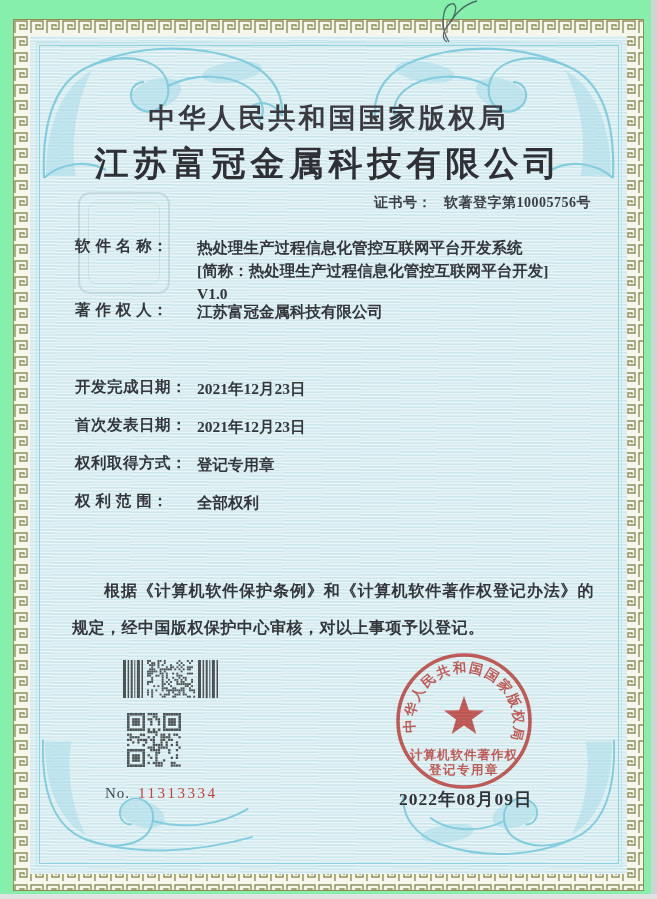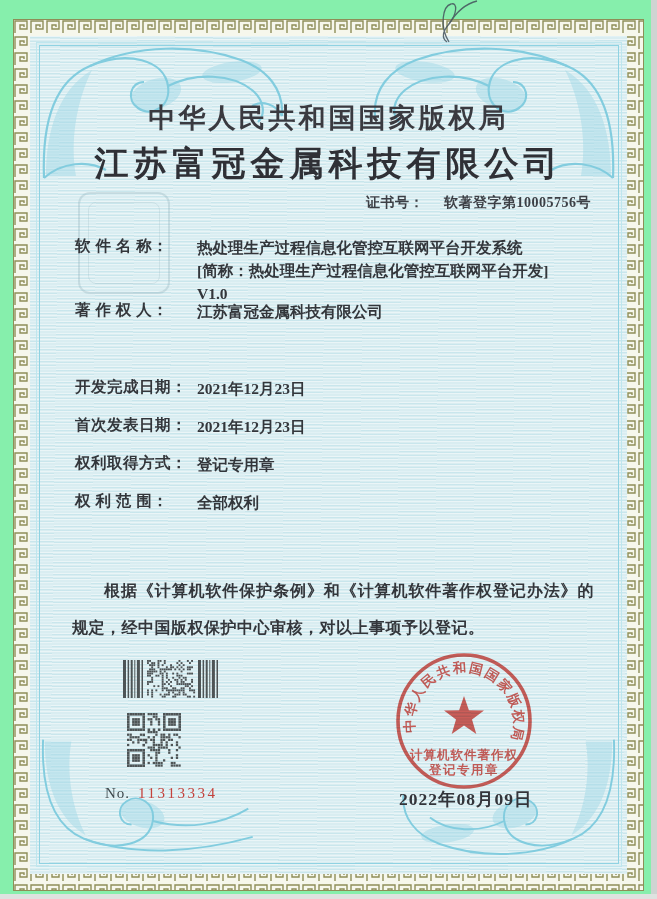--- a/index.html
+++ b/index.html
@@ -46,21 +46,21 @@
     font-size:27px;font-weight:700;letter-spacing:3px;color:#3a3a40;
   }
   .cert-title{
     position:absolute;left:0;top:141px;width:100%;text-align:center;
     font-size:34px;font-weight:700;letter-spacing:5px;color:#2f3036;
   }
   .cert-no{
     position:absolute;right:66px;top:194px;
     font-size:14px;font-weight:700;color:#3c3f45;letter-spacing:.5px;
   }
-  .cert-no .v{margin-left:20px;}
+  .cert-no .v{margin-left:12px;}
 
   .row{
     position:absolute;left:75px;right:38px;display:flex;
     font-size:15.5px;font-weight:700;color:#33363b;
   }
   .row .label{flex:0 0 122px;letter-spacing:.5px;}
   .row .value{flex:1;line-height:23px;}
   .row .value span{display:block;}
 
   .statement{

